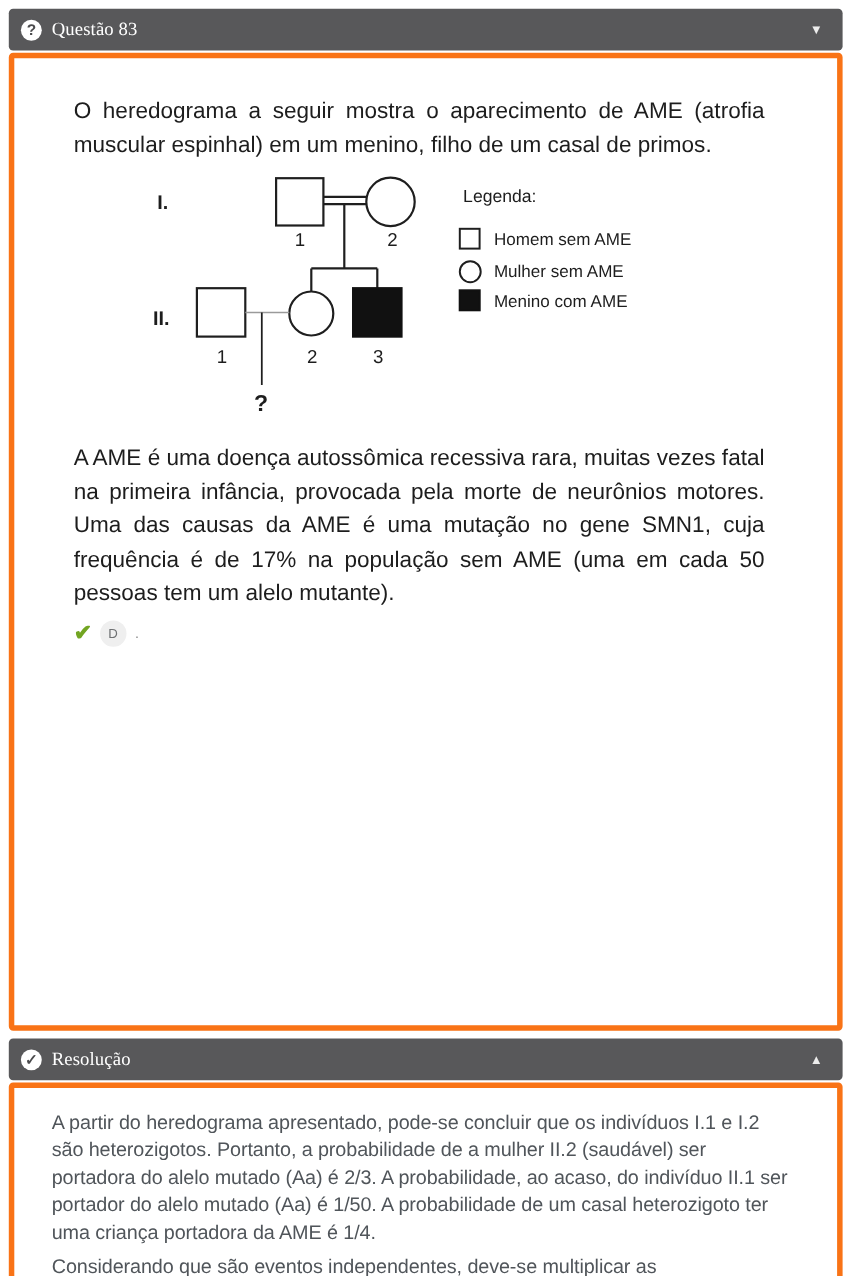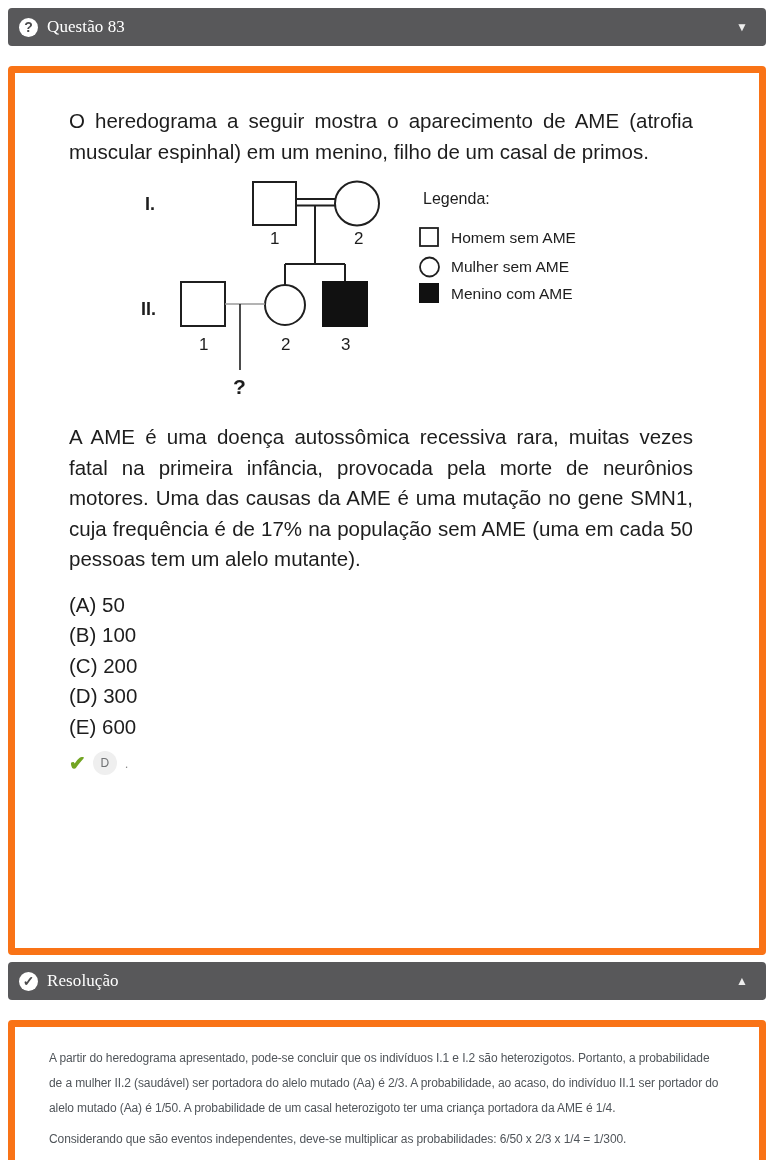--- a/index.html
+++ b/index.html
@@ -35,23 +35,23 @@
     flex: 0 0 auto;
   }
   .panel-title { font-size: 17px; letter-spacing: 0.1px; font-family: Liberation Serif, serif; }
   .caret {
     margin-left: auto;
     font-size: 12px;
     color: #ededed;
     line-height: 1;
   }
   .panel-body {
-    margin-top: 20px;
+    margin-top: 2px;
     background: #ffffff;
-    border: 7px solid #f97316;
+    border: 5px solid #f97316;
     border-radius: 4px;
   }
 
   
   .question-body { padding: 33px 66px 0 54px; min-height: 889px; }
   .qtext {
     margin: 0 0 7px 0;
     font-size: 20.5px;
     line-height: 30.5px;
     color: #1d1d1d;
@@ -82,21 +82,21 @@
     color: #6f7173;
     font-size: 12px;
     display: flex; align-items: center; justify-content: center;
   }
   .answer-dot { margin-left: 8px; color: #8a8a8a; font-size: 13px; }
 
   
   .resolution-body { padding: 19px 40px 30px 34px; min-height: 205px; }
   .rtext {
     margin: 0 0 6px 0;
-    font-size: 12px;
+    font-size: 18px;
     line-height: 25px;
     color: #50555a;
     letter-spacing: -0.1px;
   }
 </style>
 </head>
 <body>
 
 <div class="page">
 
@@ -148,27 +148,20 @@
           <circle class="ped-shape" cx="322.5" cy="93" r="9.5" style="stroke-width:1.8"></circle>
           <text class="leg-label" x="344" y="98">Mulher sem AME</text>
           <rect class="ped-shape-filled" x="313" y="110" width="18" height="18"></rect>
           <text class="leg-label" x="344" y="125">Menino com AME</text>
         </svg>
       </div>
 
       <p class="qtext">A AME é uma doença autossômica recessiva rara, muitas vezes fatal na primeira infância, provocada pela morte de neurônios motores. Uma das causas da AME é uma mutação no gene SMN1, cuja frequência é de 17% na população sem AME (uma em cada 50 pessoas tem um alelo mutante).</p>
 
 
-      <ul class="options">
-        <li>(A) 50</li>
-        <li>(B) 100</li>
-        <li>(C) 200</li>
-        <li>(D) 300</li>
-        <li>(E) 600</li>
-      </ul>
 
       <div class="answer-row">
         <span class="answer-check">✔</span>
         <span class="answer-badge">D</span>
         <span class="answer-dot">.</span>
       </div>
 
     </div>
   </section>
 

